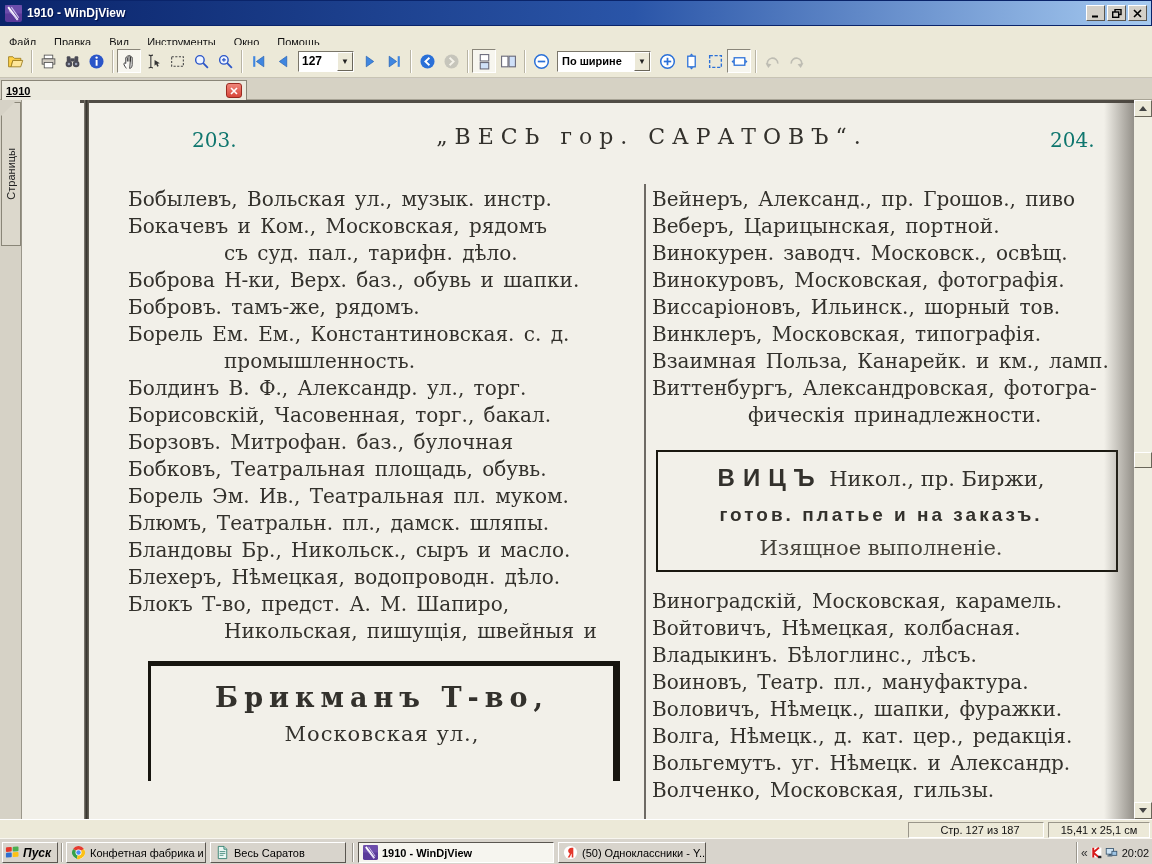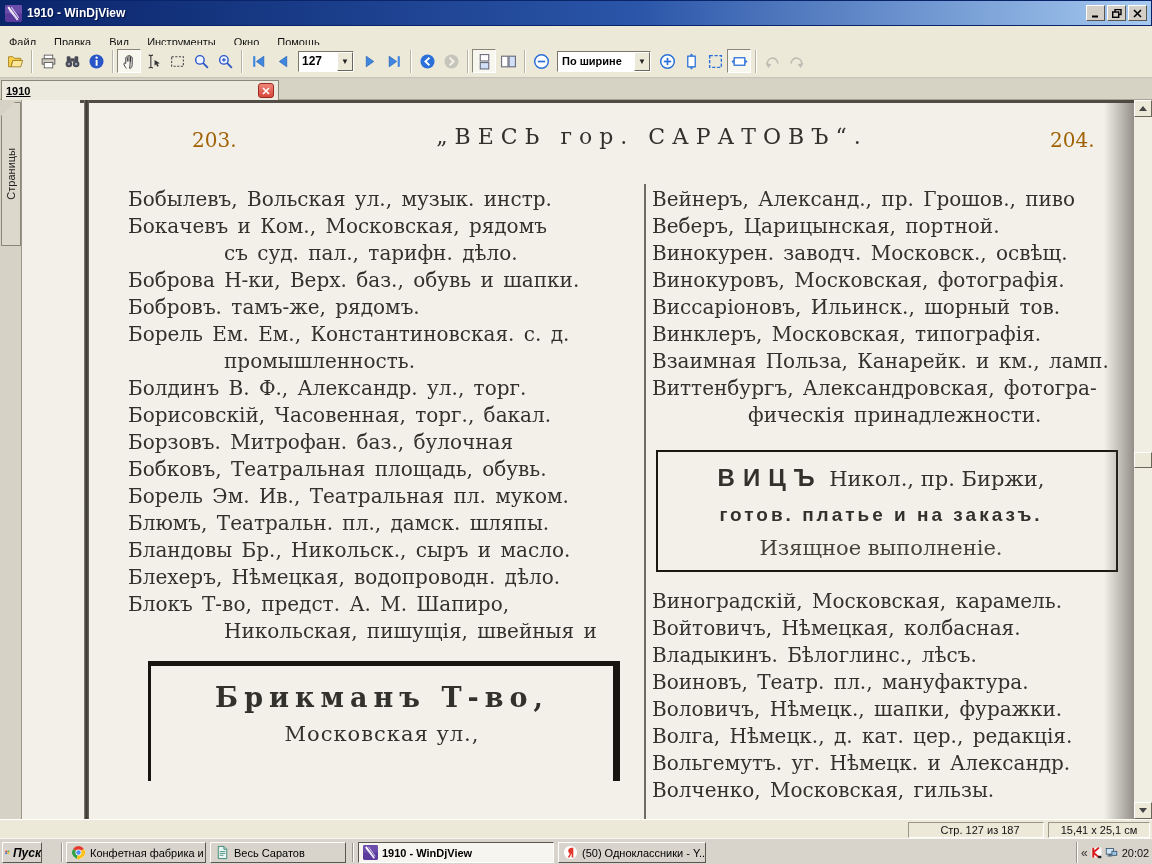--- a/index.html
+++ b/index.html
@@ -36,21 +36,21 @@
     display:flex; align-items:stretch; margin:0 4px; flex:0 0 auto; }
   .combo input { border:0; outline:0; width:38px; font-size:12px; font-weight:bold; padding-left:3px;
     font-family:"Liberation Sans",sans-serif; }
   .combo .val { font-size:11px; font-weight:bold; padding:3px 4px 0 4px; width:76px; white-space:nowrap; overflow:hidden; }
   .combo .drop { width:16px; background:#ece9d8; border:1px solid; border-color:#fff #6a665a #6a665a #fff;
     display:flex; align-items:center; justify-content:center; font-size:8px; color:#222; }
 
   
   .tabbar { position:absolute; left:0; top:79px; right:0; height:21px; background:#d6d2c4;
     border-bottom:1px solid #a8a496; }
-  .doctab { position:absolute; left:1px; top:1px; width:278px; height:20px; background:#eceade;
+  .doctab { position:absolute; left:1px; top:1px; width:246px; height:20px; background:#eceade;
     border:1px solid #8a8678; border-bottom:0; display:flex; align-items:center; padding:0 4px;text-decoration:underline; }
   .doctab .lbl { font-size:11px; font-weight:bold; flex:1; }
   .tabclose { width:16px; height:15px; background:linear-gradient(#f0867a,#d8463a); border:1px solid #9a2a20;
     border-radius:3px; display:flex; align-items:center; justify-content:center; }
   .tabclose svg { width:8px; height:8px; }
 
   
   .main { position:absolute; left:0; top:100px; width:1152px; height:719px; background:#c8c4b8; }
   .sidebar { position:absolute; left:0; top:0; width:22px; height:719px; background:#d6d2c6;
     border-right:1px solid #9a968a; }
@@ -60,21 +60,21 @@
   .sidetab .vtxt { writing-mode:vertical-rl; transform:rotate(180deg); font-size:11px; color:#222; }
 
   .viewer { position:absolute; left:22px; top:0; width:1112px; height:719px; background:#f2f0e9; overflow:hidden; }
   .pg-topedge { position:absolute; left:58px; top:0; width:1054px; height:3px; background:#514d46; }
   .pg-leftedge { position:absolute; left:62px; top:0; width:5px; height:719px;
     background:linear-gradient(to right,#8a867c,#35322c 45%,#6a665c); }
   .pg-rightshadow { position:absolute; right:0; top:0; width:30px; height:719px;
     background:linear-gradient(to right,rgba(90,85,75,0),rgba(70,65,58,.55)); }
 
   .doc { position:absolute; inset:0; font-family:"DejaVu Serif","Liberation Serif",serif; color:#33312c; }
-  .hnum { position:absolute; top:28px; font-size:20px; color:#a16207; }
+  .hnum { position:absolute; top:28px; font-size:20px; color:#0f766e; }
   .htitle { position:absolute; left:350px; top:24px; width:560px; text-align:center; font-size:22px;
     font-weight:normal; letter-spacing:7px; white-space:nowrap; }
   .col { position:absolute; top:86px; overflow:hidden; }
   .col-l { left:106px; width:518px; height:633px; }
   .col-r { left:630px; width:482px; height:633px; }
   .coldiv { position:absolute; left:622px; top:84px; width:2px; height:635px; background:#413e37; opacity:.75; }
   .dline { font-size:20px; line-height:27px; white-space:nowrap; word-spacing:3px; }
   .dline.cont { padding-left:96px; }
 
   .adbox1 { margin:16px 26px 0 20px; border-top:5px solid #17150f; border-left:3px solid #17150f;
@@ -100,21 +100,21 @@
   .statusbar { position:absolute; left:0; top:819px; width:1152px; height:19px; background:#ece9d8;
     border-top:1px solid #fff; font-size:11px; }
   .spanel { position:absolute; top:2px; height:16px; border:1px solid; border-color:#9a968a #fff #fff #9a968a;
     text-align:center; padding-top:1px; color:#111; }
   .spanel.p1 { right:108px; width:136px;padding-left:8px; }
   .spanel.p2 { right:2px; width:102px; }
 
   
   .taskbar { position:absolute; left:0; top:838px; width:1152px; height:26px; background:#d8d4cc;
     border-top:1px solid #f8f6f0; }
-  .startbtn { position:absolute; left:2px; top:3px; width:40px; height:21px; background:#d8d4cc;
+  .startbtn { position:absolute; left:2px; top:3px; width:56px; height:21px; background:#d8d4cc;
     border:1px solid; border-color:#fff #5a5650 #5a5650 #fff; display:flex; align-items:center;
     padding-left:2px; font-weight:bold; font-size:12px; font-style:italic; }
   .startbtn svg { width:15px; height:15px; margin-right:3px; }
   .tbsep { position:absolute; top:4px; width:2px; height:19px; border-left:1px solid #9a968c; border-right:1px solid #fff; }
   .task { position:absolute; top:3px; height:21px; background:#d8d4cc; border:1px solid;
     border-color:#fff #5a5650 #5a5650 #fff; display:flex; align-items:center; padding:0 4px;
     font-size:11px; white-space:nowrap; overflow:hidden; }
   .task svg { width:15px; height:15px; margin-right:4px; flex:0 0 auto; }
   .task.active { background:#f6f5ef; border-color:#5a5650 #fff #fff #5a5650; font-weight:bold; }
   .tray { position:absolute; right:0; top:3px; width:76px; height:21px; border-left:1px solid #9a968c;

